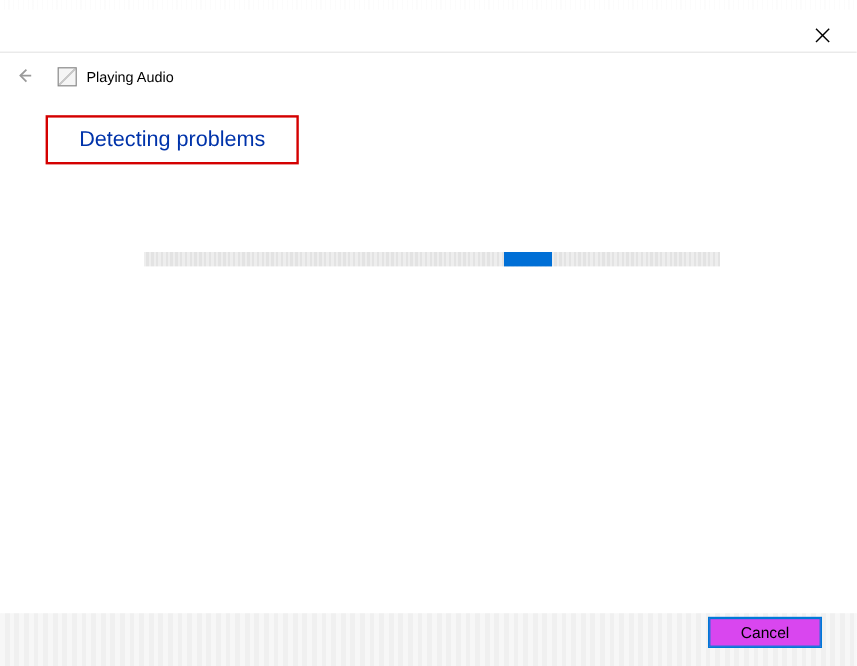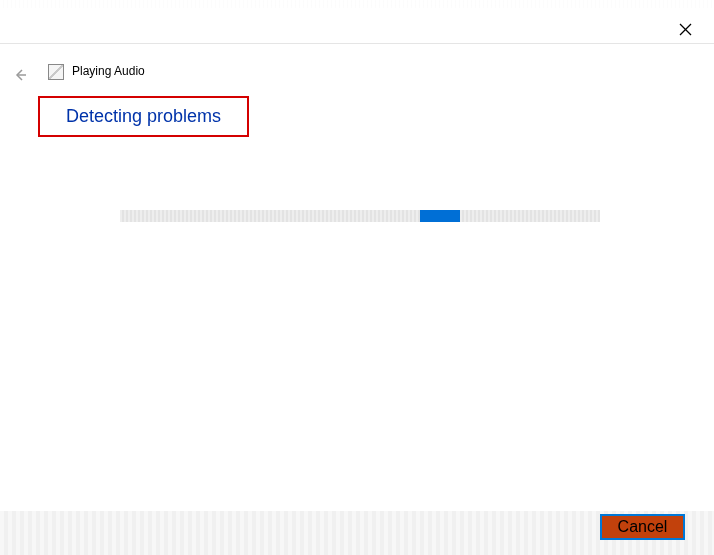--- a/index.html
+++ b/index.html
@@ -1,32 +1,32 @@
 <!DOCTYPE html>
 <html><head>
   <meta charset="utf-8">
   <style>
     * { margin:0; padding:0; box-sizing:border-box; }
     html, body { width:714px; height:555px; font-family:"Segoe UI",Tahoma,sans-serif; font-size:12px; color:#000; background:#fff; overflow:hidden; }
     .topbar { position:relative; height:44px; border-bottom:1px solid #e5e5e5; }
     .topbar .ruler { position:absolute; left:0; right:0; height:8px; top:0; background:repeating-linear-gradient(90deg,transparent 0 3px,#f4f4f4 3px 4px); opacity:.3; }
     .close { position:absolute; right:16px; top:18px; width:26px; height:26px; display:flex; align-items:center; justify-content:center; cursor:pointer; }
     .close svg { width:13px; height:13px; }
-    .header { position:absolute; left:8px; top:64px; height:24px; display:flex; }
+    .header { position:absolute; left:8px; top:52px; height:24px; display:flex; align-items:center; }
     .back { width:24px; height:24px; display:flex; align-items:center; justify-content:center; color:#999; cursor:default; margin-right:16px; }
     .back svg { width:14px; height:14px; }
     .appicon { width:16px; height:16px; margin-right:8px; border:1px solid #888; background:linear-gradient(135deg,#f5f5f5 45%,#c9c9c9 46% 55%,#f5f5f5 56%); }
     .apptitle { font-size:12px; color:#000; }
     .highlight { position:absolute; left:38px; top:96px; padding:8px 26px 8px 26px; border:2px solid #d40000; }
     .status { font-size:18px; color:#0033aa; }
     .progress { position:absolute; left:120px; top:210px; width:480px; height:12px; background:repeating-linear-gradient(90deg,#eeeeee 0 2px,#e3e3e3 2px 4px); }
     .progress .chunk { position:absolute; top:0; bottom:0; left:300px; width:40px; background:#006fd6; }
     .footer { position:absolute; left:0; right:0; bottom:0; height:60px; padding-top:12px; }
     .footer .texture { position:absolute; left:0; right:0; bottom:0; height:44px; background:repeating-linear-gradient(90deg,#f7f7f7 0 4px,#f0f0f0 4px 8px); }
-    .cancel { position:absolute; right:30px; bottom:16px; width:83px; height:24px; background:#c2410c; border:1px solid #0078d7; outline:1px solid #0078d7; font-family:inherit; font-size:16px; cursor:pointer; }
+    .cancel { position:absolute; right:30px; bottom:16px; width:93px; height:24px; background:#d946ef; border:1px solid #0078d7; outline:1px solid #0078d7; font-family:inherit; font-size:13px; cursor:pointer; }
   </style>
 </head>
 <body>
 
 <div class="topbar">
   <div class="ruler"></div>
   <div class="close">
     <span>
       <svg viewBox="0 0 13 13">
           <line x1="1" y1="1" x2="12" y2="12" stroke="#000" stroke-width="1.2"></line>

